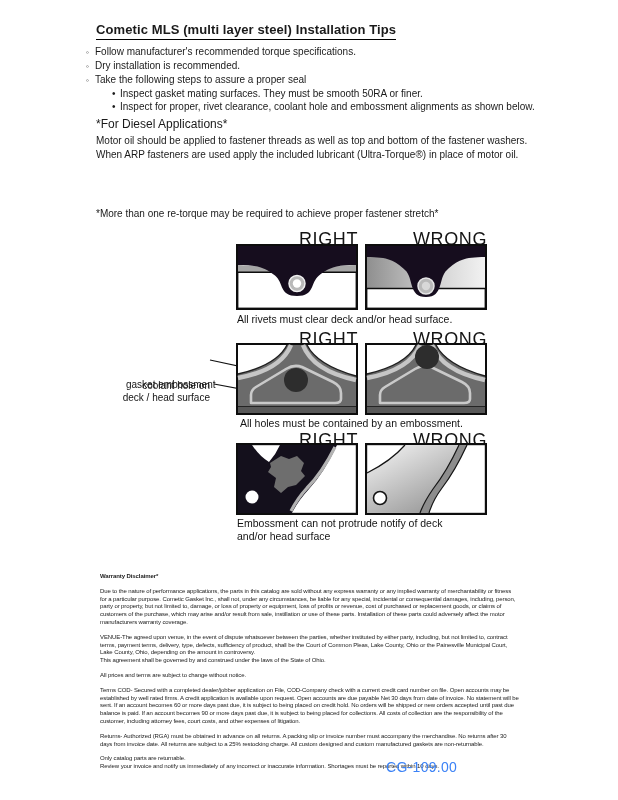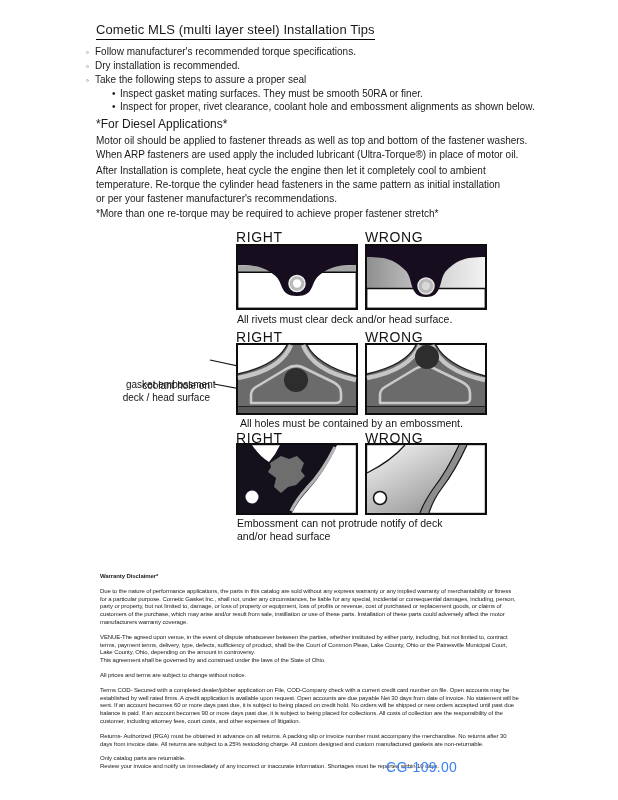--- a/index.html
+++ b/index.html
@@ -8,37 +8,37 @@
     width: 618px;
     height: 800px;
     background: #ffffff;
     font-family: "Liberation Sans", "DejaVu Sans", sans-serif;
     color: #1a1a1a;
     overflow: hidden;
   }
   .abs { position: absolute; }
   .doc-title {
     font-size: 13px;
-    font-weight: normal;
+    font-weight: bold;
     letter-spacing: 0.1px;
     border-bottom: 1.6px solid #000;
     padding-bottom: 2px;
     display: inline-block;
     white-space: pre;
   }
   .bullets { font-size: 10px; line-height: 13px; white-space: nowrap; }
   .bullet-row { display: flex; align-items: baseline; }
   .bullet-marker { width: 9px; font-size: 8px; flex: 0 0 auto; }
   .sub-row { margin-left: 26px; }
   .sub-row .bullet-marker { font-size: 10px; width: 8px; }
   .section-heading { font-size: 12px; font-weight: normal; white-space: pre; }
   .body-para { font-size: 10px; line-height: 14px; white-space: pre; }
   .dia-label {
-    width: 122px; text-align: left;
-    font-size: 14px; letter-spacing: 0.6px; color: #141414;
+    width: 122px; text-align: right;
+    font-size: 18px; letter-spacing: 0.6px; color: #141414;
   }
   .dia-box { width: 122px; }
   .dia-box svg { display: block; width: 100%; height: 100%; }
   .dia-caption { font-size: 10.5px; line-height: 13px; color: #141414; white-space: pre; }
   .side-label { font-size: 10px; line-height: 11.5px; color: #141414; white-space: pre; }
   .right-align { text-align: right; }
   .leaders { position: absolute; }
   .warranty {
     width: 419px;
     font-size: 6px;
@@ -79,23 +79,20 @@
     </div>
     <div class="bullet-row sub-row">
       <span class="bullet-marker">•</span>
       <span>Inspect for proper, rivet clearance, coolant hole and embossment alignments as shown below.</span>
     </div>
   </div>
 
   <div class="abs section-heading" style="left:96px; top:117px;">*For Diesel Applications*</div>
   <div class="abs body-para" style="left:96px; top:134px;">Motor oil should be applied to fastener threads as well as top and bottom of the fastener washers.
 When ARP fasteners are used apply the included lubricant (Ultra-Torque®) in place of motor oil.</div>
-  <div class="abs body-para" style="left:96px; top:164px;">After Installation is complete, heat cycle the engine then let it completely cool to ambient
-temperature. Re-torque the cylinder head fasteners in the same pattern as initial installation
-or per your fastener manufacturer's recommendations.</div>
   <div class="abs body-para" style="left:96px; top:207px;">*More than one re-torque may be required to achieve proper fastener stretch*</div>
 
   <div class="abs dia-label" style="left:236px; top:229px;">RIGHT</div>
   <div class="abs dia-label" style="left:365px; top:229px;">WRONG</div>
 
   <div class="abs dia-box" style="left:236px; top:244px; height:66px;">
     <svg viewBox="0 0 122 66">
       <rect x="1.2" y="1.2" width="119.6" height="63.6" fill="#ffffff" stroke="#0d0d0d" stroke-width="2.4"></rect>
       <path d="M2,21 C22,21.5 36,24.5 48,29 L2,29 Z" fill="#a6a6a6"></path>
       <path d="M120,21 C100,21.5 86,24.5 74,29 L120,29 Z" fill="#a6a6a6"></path>

